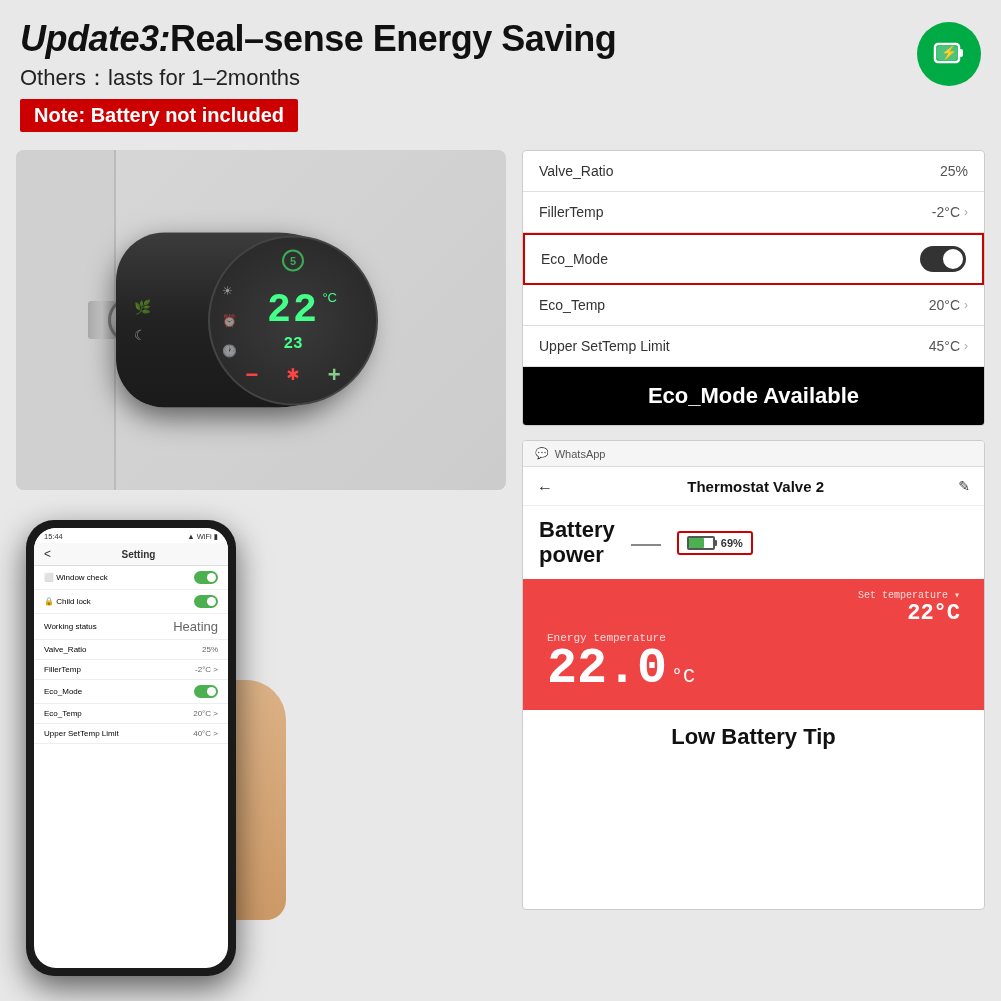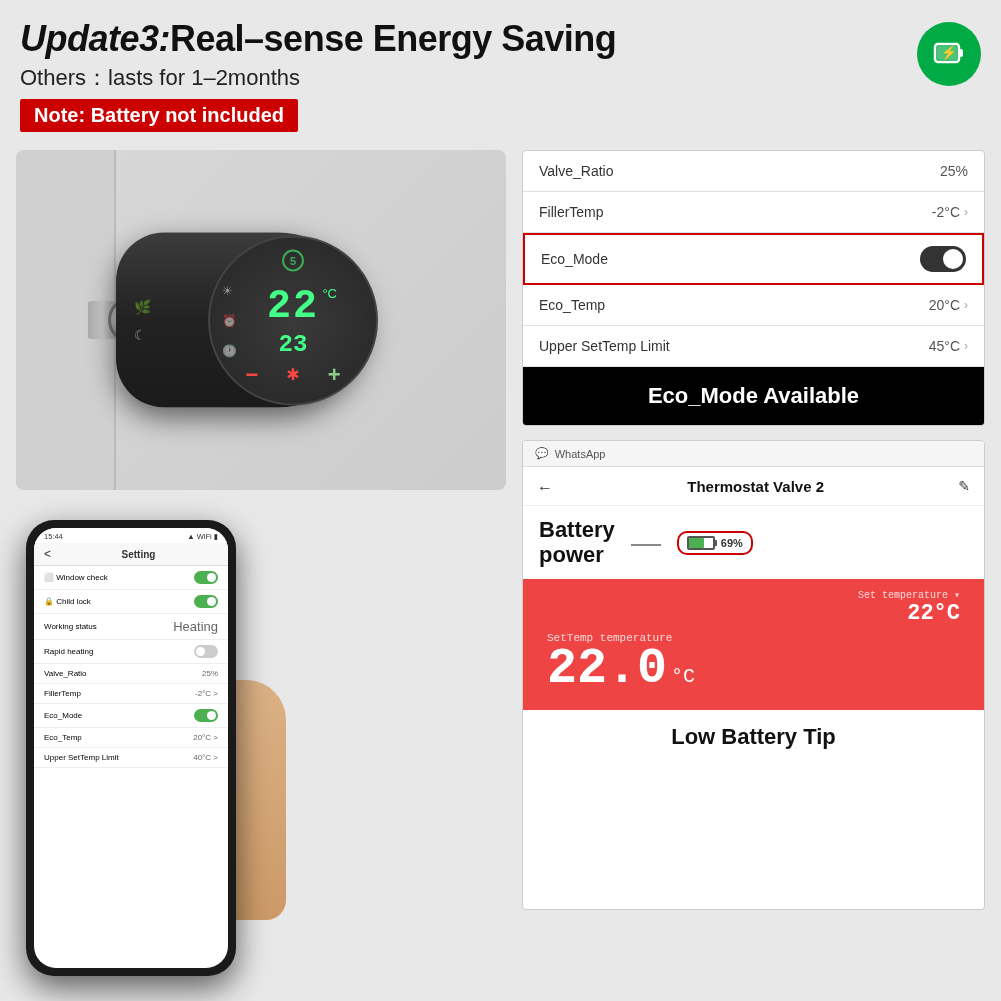--- a/index.html
+++ b/index.html
@@ -272,21 +272,21 @@
 
         <div style="position:absolute; right:-12px; width:170px; height:170px; background:radial-gradient(circle at 50%,#3a3a3a,#252525); border-radius:50%; border:2px solid #444; display:flex; align-items:center; justify-content:center; flex-direction:column;">
 
           <div style="position:absolute; top:12px; left:50%; transform:translateX(-50%); width:22px; height:22px; border-radius:50%; border:2px solid #3daa55; display:flex; align-items:center; justify-content:center; color:#3daa55; font-size:11px; font-weight:bold;">5</div>
 
           <div style="text-align:center;">
             <div style="position:relative; display:inline-block;">
               <span style="font-size:40px; font-weight:bold; color:#44ff88; font-family:'Courier New',monospace; letter-spacing:2px;">22</span>
               <span style="font-size:13px; color:#44ff88; position:absolute; top:2px; right:-18px;">°C</span>
             </div>
-            <div style="font-size:24px; font-weight:bold; color:#44ff88; font-family:'Courier New',monospace; margin-top:2px;">23</div>
+            <div style="font-size:16px; font-weight:bold; color:#44ff88; font-family:'Courier New',monospace; margin-top:2px;">23</div>
           </div>
 
           <div style="position:absolute; left:12px; top:50%; transform:translateY(-50%); display:flex; flex-direction:column; gap:16px;">
             <span style="color:rgba(255,255,255,0.5); font-size:12px;">☀</span>
             <span style="color:rgba(255,255,255,0.5); font-size:12px;">⏰</span>
             <span style="color:rgba(255,255,255,0.5); font-size:12px;">🕐</span>
           </div>
 
           <div style="position:absolute; bottom:16px; left:50%; transform:translateX(-50%); display:flex; gap:28px; align-items:center;">
             <span style="color:#ff4444; font-size:22px; font-weight:bold;">−</span>
@@ -324,24 +324,20 @@
               <span>⬜ Window check</span>
               <div class="phone-toggle-on"></div>
             </div>
             <div style="display:flex;justify-content:space-between;align-items:center;padding:5px 10px;border-bottom:1px solid #eee;font-size:8px;">
               <span>🔒 Child lock</span>
               <div class="phone-toggle-on"></div>
             </div>
             <div style="display:flex;justify-content:space-between;align-items:center;padding:5px 10px;border-bottom:1px solid #eee;font-size:8px;">
               <span>Working status</span>
               <span style="color:#666;font-size:13px;">Heating</span>
-            </div>
-            <div style="display:flex;justify-content:space-between;align-items:center;padding:5px 10px;border-bottom:1px solid #eee;font-size:8px;">
-              <span>Rapid heating</span>
-              <div class="phone-toggle-off"></div>
             </div>
             <div style="display:flex;justify-content:space-between;align-items:center;padding:5px 10px;border-bottom:1px solid #eee;font-size:8px;">
               <span>Valve_Ratio</span>
               <span style="color:#666;">25%</span>
             </div>
             <div style="display:flex;justify-content:space-between;align-items:center;padding:5px 10px;border-bottom:1px solid #eee;font-size:8px;">
               <span>FillerTemp</span>
               <span style="color:#666;">-2°C &gt;</span>
             </div>
             <div style="display:flex;justify-content:space-between;align-items:center;padding:5px 10px;border-bottom:1px solid #eee;font-size:8px;">
@@ -410,36 +406,36 @@
       <div class="battery-power-section">
         <div>
           <div style="font-size:22px;font-weight:900;color:#111;line-height:1.1;">
             <span>Battery</span><br>
             <span>power</span>
           </div>
         </div>
 
         <div style="width:30px; height:2px; background:#888; margin-top:4px;"></div>
 
-        <div style="border:2px solid #cc0000; padding:3px 8px; border-radius:10px; display:flex; align-items:center; gap:6px; background:#fff;">
+        <div style="border:2px solid #cc0000; padding:3px 8px; border-radius:3px; display:flex; align-items:center; gap:6px; background:#fff;">
           <div style="width:28px;height:14px;border:2px solid #555;border-radius:2px;position:relative;display:flex;align-items:center;">
             <div style="position:absolute;right:-4px;top:50%;transform:translateY(-50%);width:3px;height:6px;background:#555;border-radius:0 1px 1px 0;"></div>
             <div style="width:65%;height:100%;background:#4CAF50;border-radius:1px;"></div>
           </div>
           <span style="font-size:11px;color:#333;font-weight:bold;">69%</span>
         </div>
       </div>
 
       <div style="background:#ef4444;padding:10px 24px 16px;font-family:Liberation Mono, monospace;">
         <div style="text-align:right;">
           <div style="font-size:10px;color:rgba(255,255,255,0.8);">Set temperature ▾</div>
           <div style="font-size:22px;font-weight:bold;color:#fff;">22°C</div>
         </div>
         <div>
-          <div style="font-size:11px;color:rgba(255,255,255,0.8);margin-top:6px;">SetTemp temperature</div>
+          <div style="font-size:11px;color:rgba(255,255,255,0.8);margin-top:6px;">Energy temperature</div>
           <div style="display:flex;align-items:baseline;gap:4px;">
             <span style="font-size:50px;font-weight:bold;color:#fff;line-height:1;">22.0</span>
             <span style="font-size:20px;color:#fff;">°C</span>
           </div>
         </div>
       </div>
 
       <div style="background:#fff;text-align:center;padding:14px 16px;font-size:22px;font-weight:bold;color:#111;">Low Battery Tip</div>
     </div>
 

